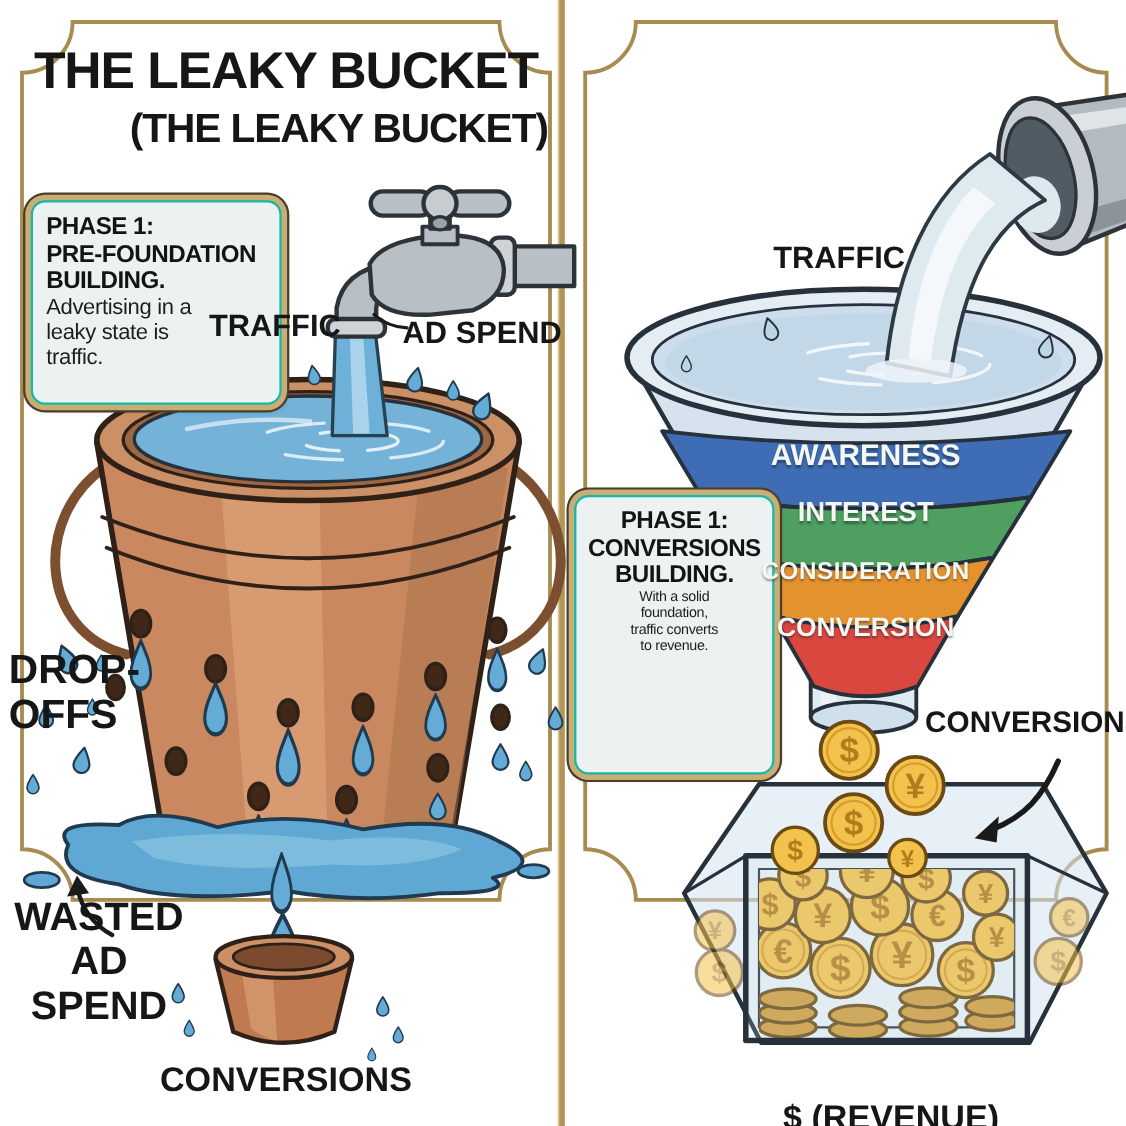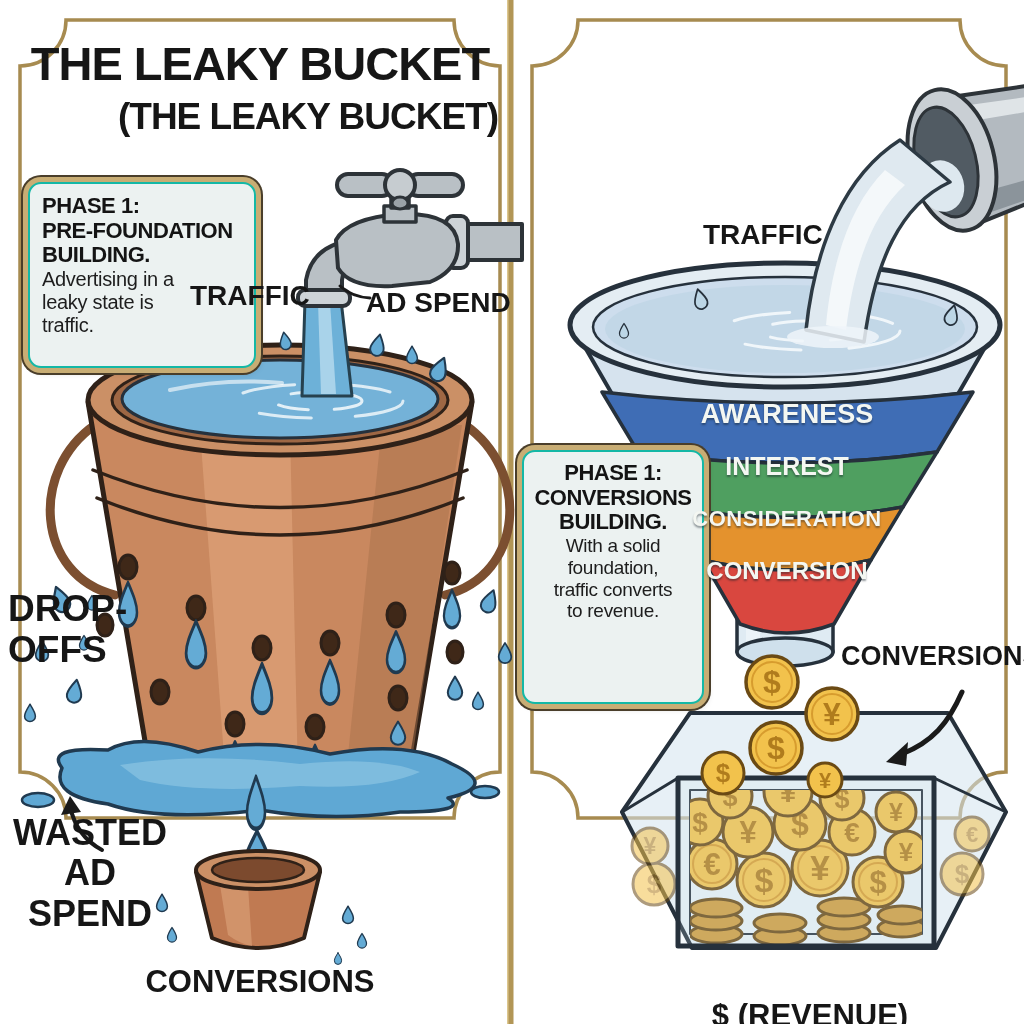--- a/index.html
+++ b/index.html
@@ -7,21 +7,21 @@
          font-family:"Liberation Sans",sans-serif;}
   .stage svg{position:absolute;left:0;top:0;}
   .z1{z-index:1}.z3{z-index:3}
   .t{position:absolute;font-weight:bold;color:#161616;z-index:5;white-space:pre-line;}
   .ctr{text-align:center;}
   .phase-box{position:absolute;z-index:4;background:#ecf2f1;border:2px solid #14b8a6;
              border-radius:13px;box-shadow:0 0 0 5px #c8ad74,0 0 0 7px #4a3e2a,3px 4px 7px rgba(0,0,0,.22);
              color:#141414;}
   .phase-box .hd{font-weight:bold;font-size:22px;line-height:1.12;letter-spacing:-0.5px;}
   .phase-box .bd{font-size:20px;line-height:1.15;letter-spacing:-0.3px;color:#1d1d1d;}
-  .phase-box.right .bd{font-size:19px;}
+  .phase-box.right .bd{font-size:13px;}
   #l-title{left:18px;top:36px;width:484px;font-size:47px;letter-spacing:-1px;}
   #l-sub{left:18px;top:96px;width:484px;font-size:37px;letter-spacing:-1px;padding-left:48px;}
   #l-traffic{left:190px;top:280px;font-size:28px;}
   #l-adspend{left:366px;top:287px;font-size:28px;}
   #l-dropoffs{left:8px;top:588px;font-size:37px;line-height:1.12;}
   #l-wasted{left:12px;top:813px;width:156px;font-size:36px;line-height:1.12;}
   #l-conv{left:18px;top:964px;width:484px;font-size:31px;}
   #r-title{left:532px;top:40px;width:476px;font-size:51px;letter-spacing:1px;}
   #r-traffic{left:703px;top:219px;font-size:28px;}
   #r-conv{left:841px;top:641px;font-size:27px;}

